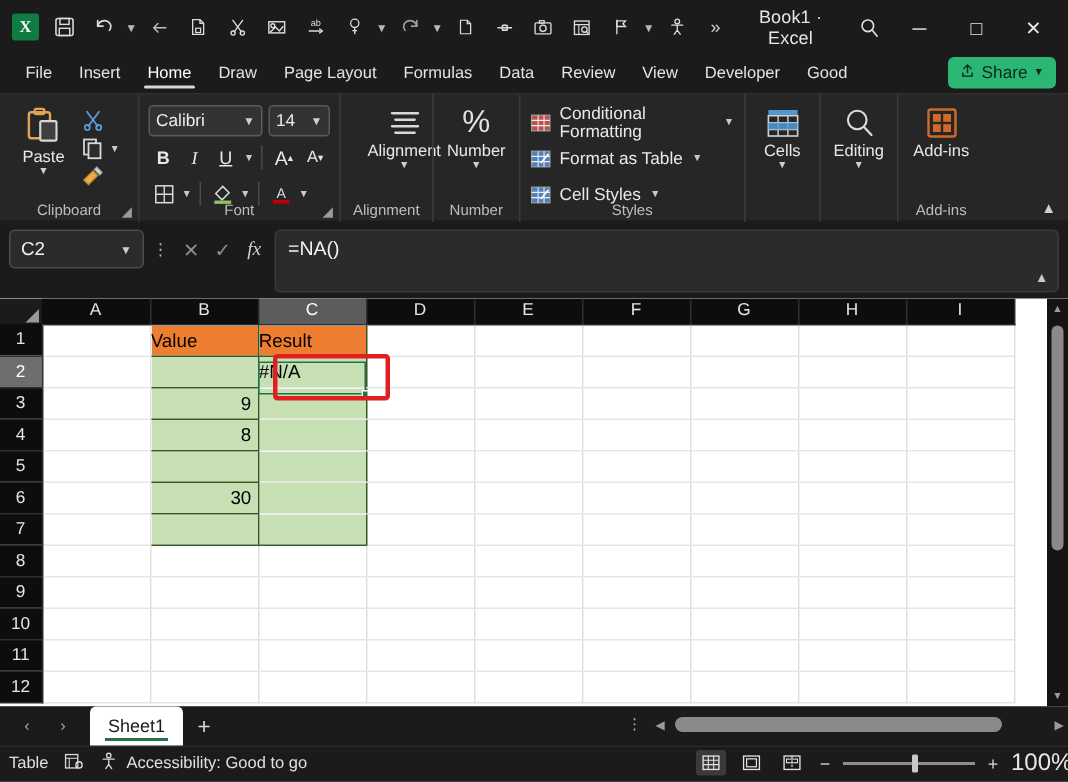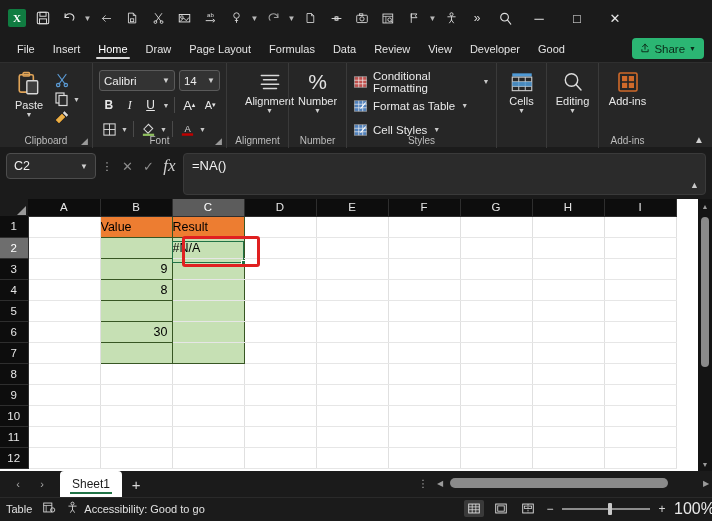--- a/index.html
+++ b/index.html
@@ -102,21 +102,21 @@
   .namebox {
     width: 90px; height: 26px; background: #2b2b2b; border: 1px solid #4d4d4d; border-radius: 4px;
     display: flex; align-items: center; padding: 0 7px; font-size: 12.5px; color: #f0f0f0;
   }
   .namebox .cv { margin-left:auto; font-size: 8px; color:#cfcfcf; }
   .fb-dots { width: 14px; height: 26px; display:flex; align-items:center; justify-content:center;
     color:#b5b5b5; font-size: 11px; }
   .fb-btns { display:flex; align-items:center; gap: 2px; height: 26px; }
   .fb-btn { width: 19px; height: 22px; display:flex; align-items:center; justify-content:center;
     font-size: 13px; color:#8d8d8d; }
-  .fb-fx { font-family: "Liberation Serif", serif; font-style: italic; font-size: 17px; color:#d0d0d0; }
+  .fb-fx { font-family: "Liberation Serif", serif; font-style: italic; font-size: 13px; color:#d0d0d0; }
   .fb-input {
     flex: 1; height: 42px; background: #2b2b2b; border: 1px solid #3a3a3a; border-radius: 4px;
     padding: 4px 8px; font-size: 13px; color: #f2f2f2; position: relative;
   }
   .fb-expand { position:absolute; right:6px; top:26px; font-size:9px; color:#c9c9c9; }
 
   
   .gridwrap { position: relative; height: 272px; background:#fff; overflow:hidden; }
   table.grid { border-collapse: collapse; table-layout: fixed; }
   table.grid td, table.grid th { padding: 0; }
@@ -310,20 +310,21 @@
     </div>
     <div class="tb-caret">▼</div>
     <div class="tb-icon">
       <svg width="13" height="14" viewBox="0 0 16 16">
           <circle cx="8" cy="3.4" r="1.9" fill="none" stroke="#dcdcdc" stroke-width="1.1"></circle>
           <path d="M3.5 6.5 h9 M8 6.5 v4 M8 10.5 L5.5 14 M8 10.5 L10.5 14" fill="none" stroke="#dcdcdc" stroke-width="1.1" stroke-linecap="round"></path>
         </svg>
     </div>
     <div class="tb-icon" style="font-size:12px;">»</div>
 
+    <div class="tb-title">Book1  ·  Excel</div>
 
     <div class="tb-search">
       <svg width="15" height="15" viewBox="0 0 16 16">
           <circle cx="7" cy="6.6" r="4.1" fill="none" stroke="#e0e0e0" stroke-width="1.2"></circle>
           <path d="M10.2 9.8 L13.6 14" stroke="#e0e0e0" stroke-width="1.2" stroke-linecap="round"></path>
         </svg>
     </div>
     <div class="tb-win">─</div>
     <div class="tb-win">□</div>
     <div class="tb-win">✕</div>

